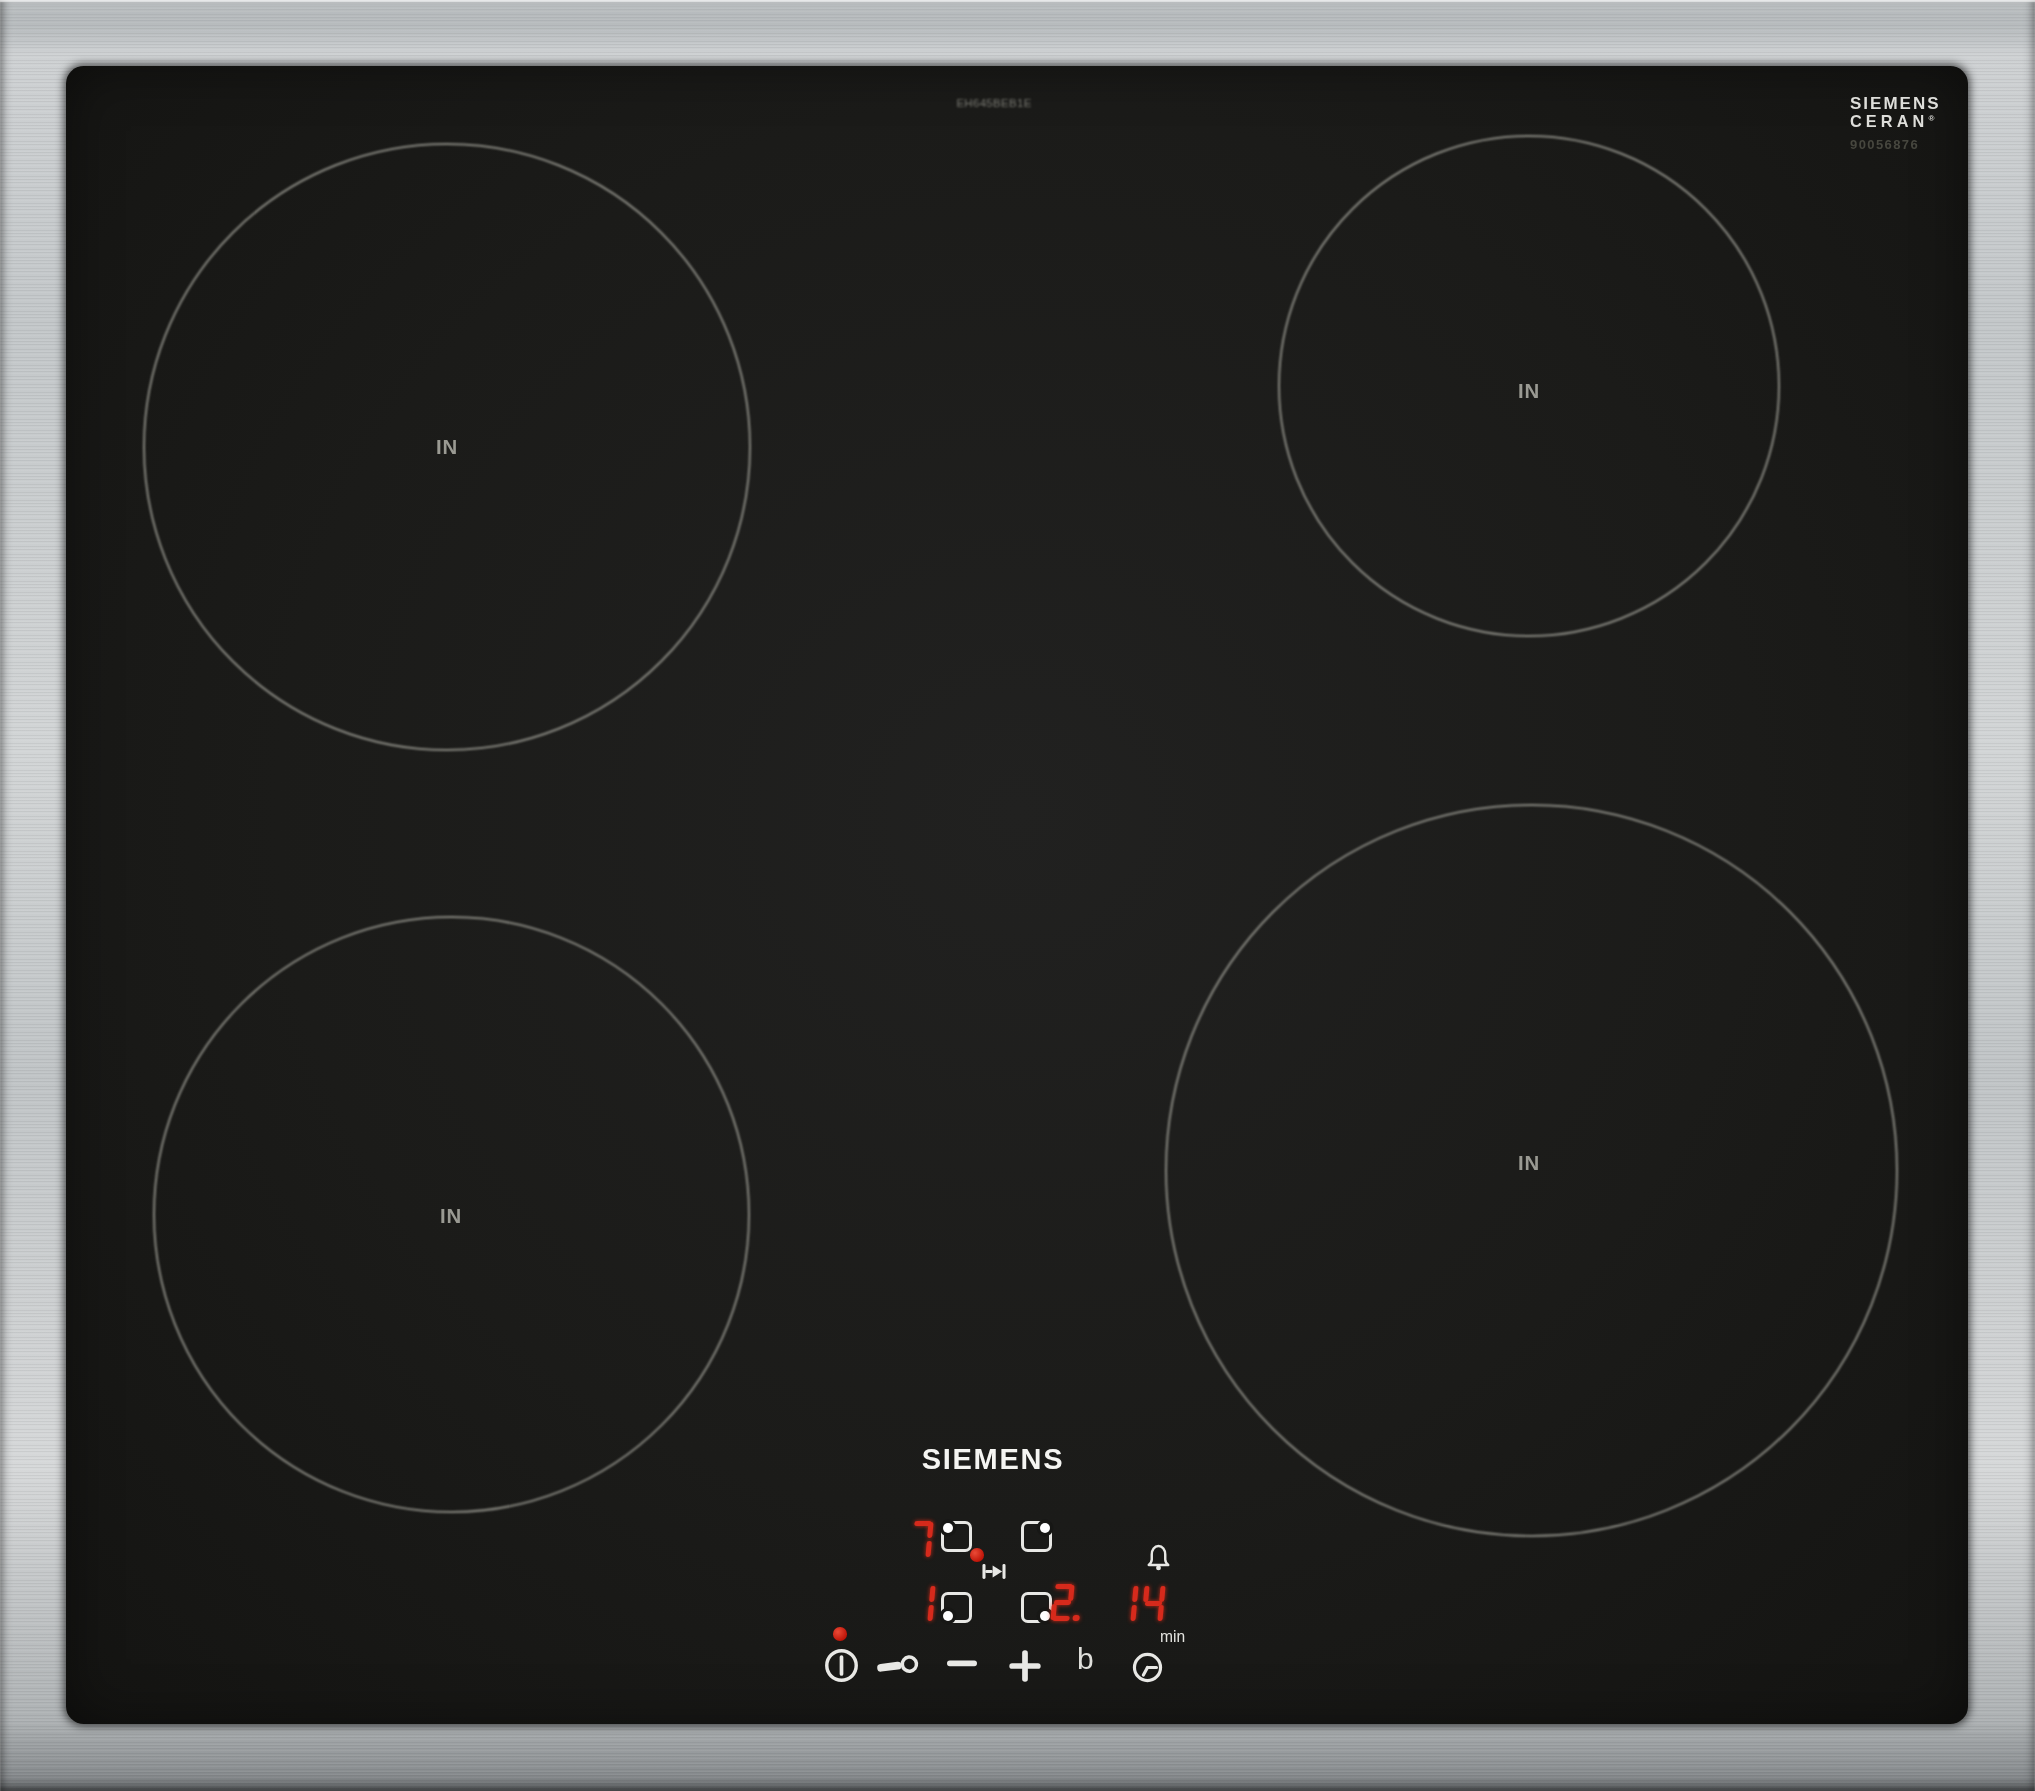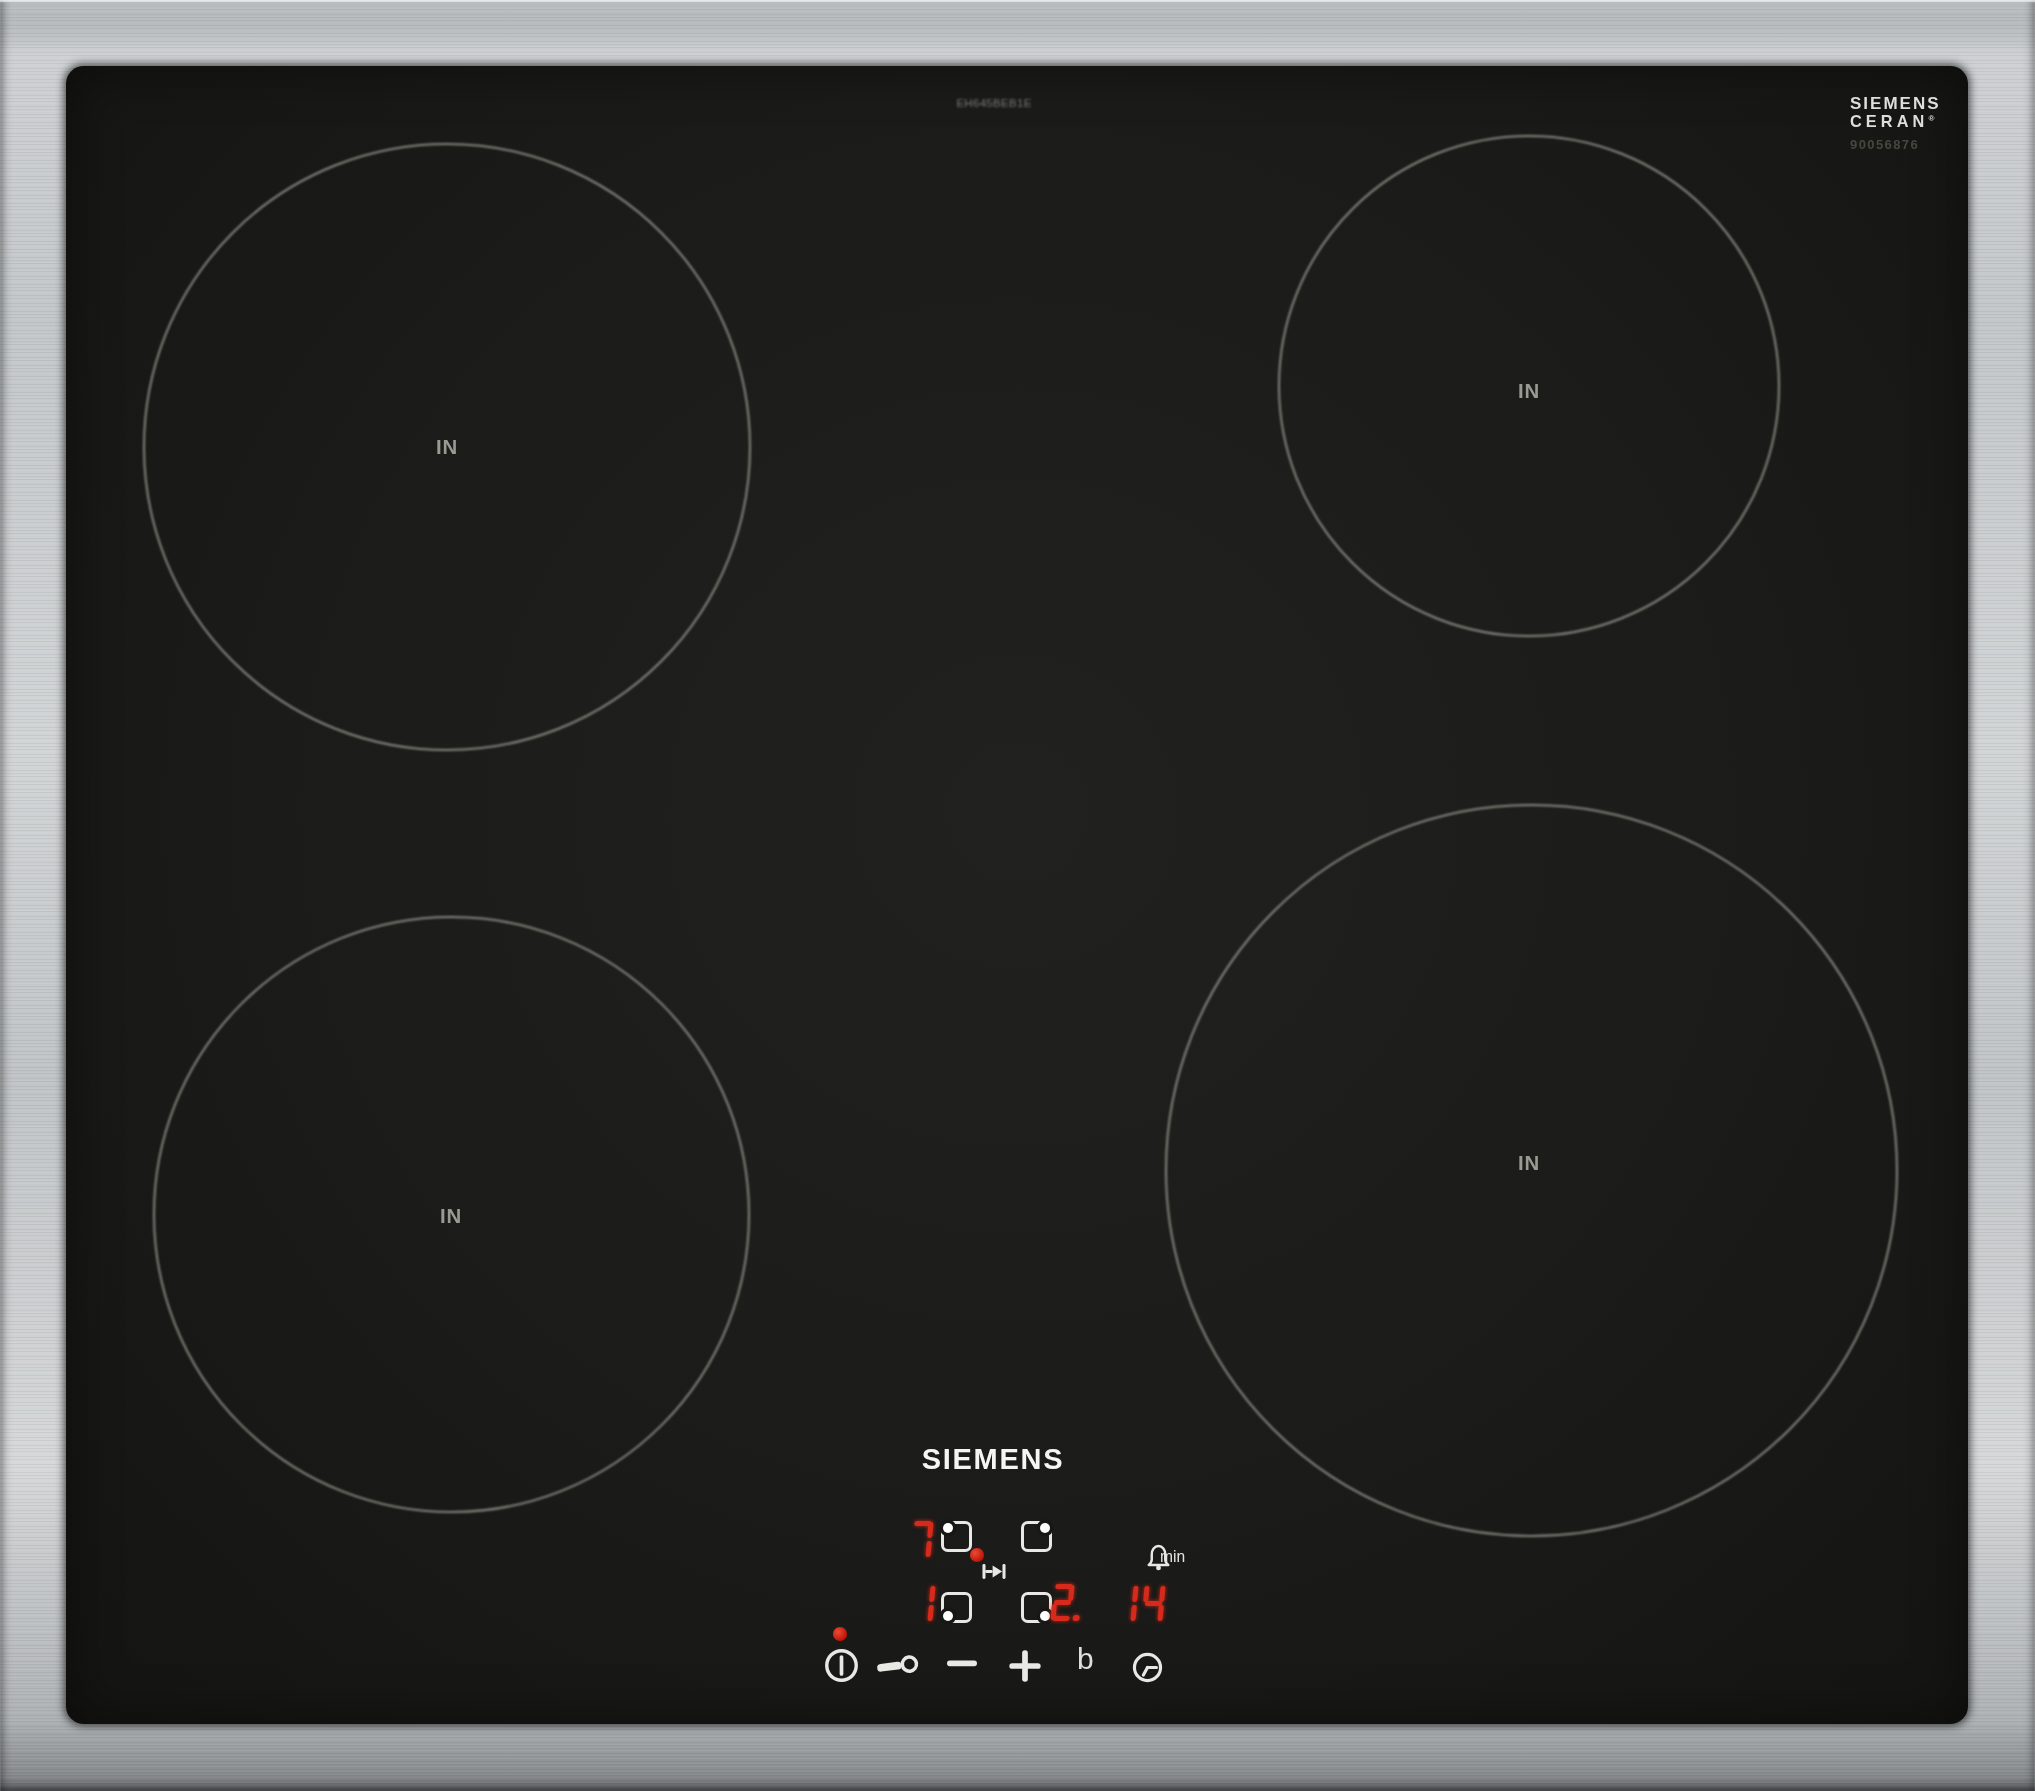--- a/index.html
+++ b/index.html
@@ -160,21 +160,21 @@
           <i class="s s-b"></i>
           <i class="s s-c"></i>
         </span>
         <span class="dig">
           <i class="s s-f"></i>
           <i class="s s-b"></i>
           <i class="s s-g"></i>
           <i class="s s-c"></i>
         </span>
       </div>
-    <span class="txt-min" style="left:1094px;top:1482px;">min</span>
+    <span class="txt-min" style="left:1094px;top:1562px;">min</span>
 
     <div class="rdot" style="left:767px;top:1561px;"></div>
     <div class="icon" style="left:757px;top:1581px;">
       <svg width="37" height="37" viewBox="0 0 54 54">
         <circle cx="27" cy="27" r="21.5" fill="none" stroke="#e8e8e5" stroke-width="5"></circle>
         <rect x="24.3" y="12" width="5.4" height="30" rx="2.7" fill="#e8e8e5"></rect>
       </svg>
     </div>
     <div class="icon" style="left:809px;top:1586px;">
       <svg width="46" height="27" viewBox="0 0 68 40">

